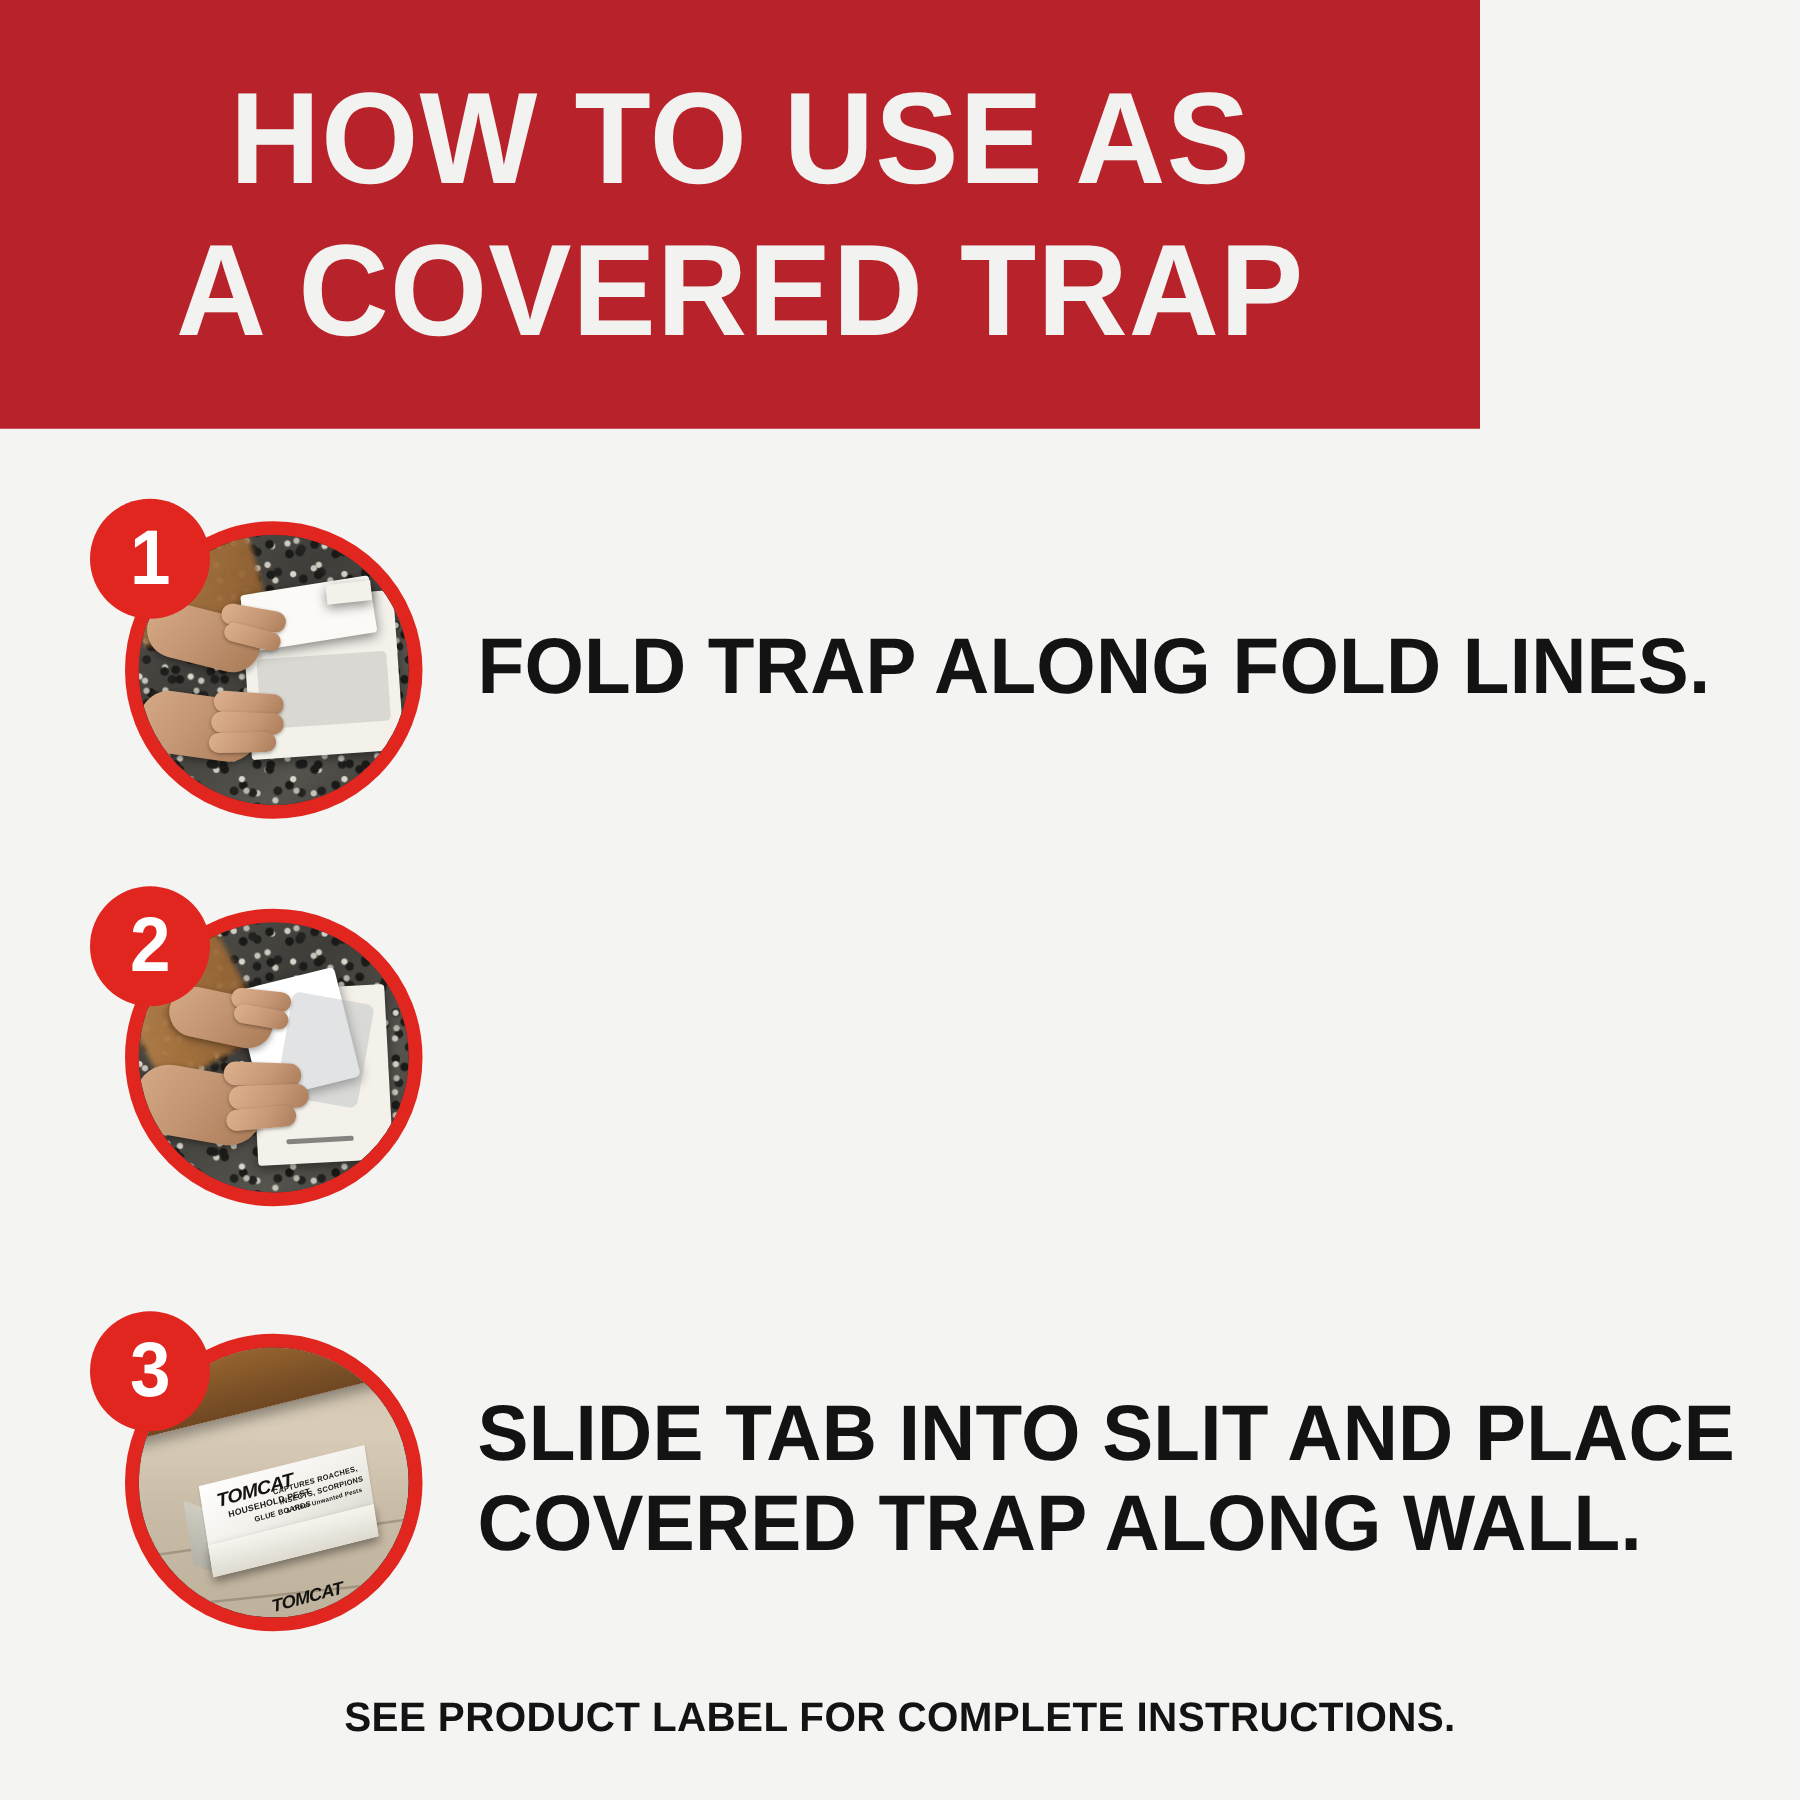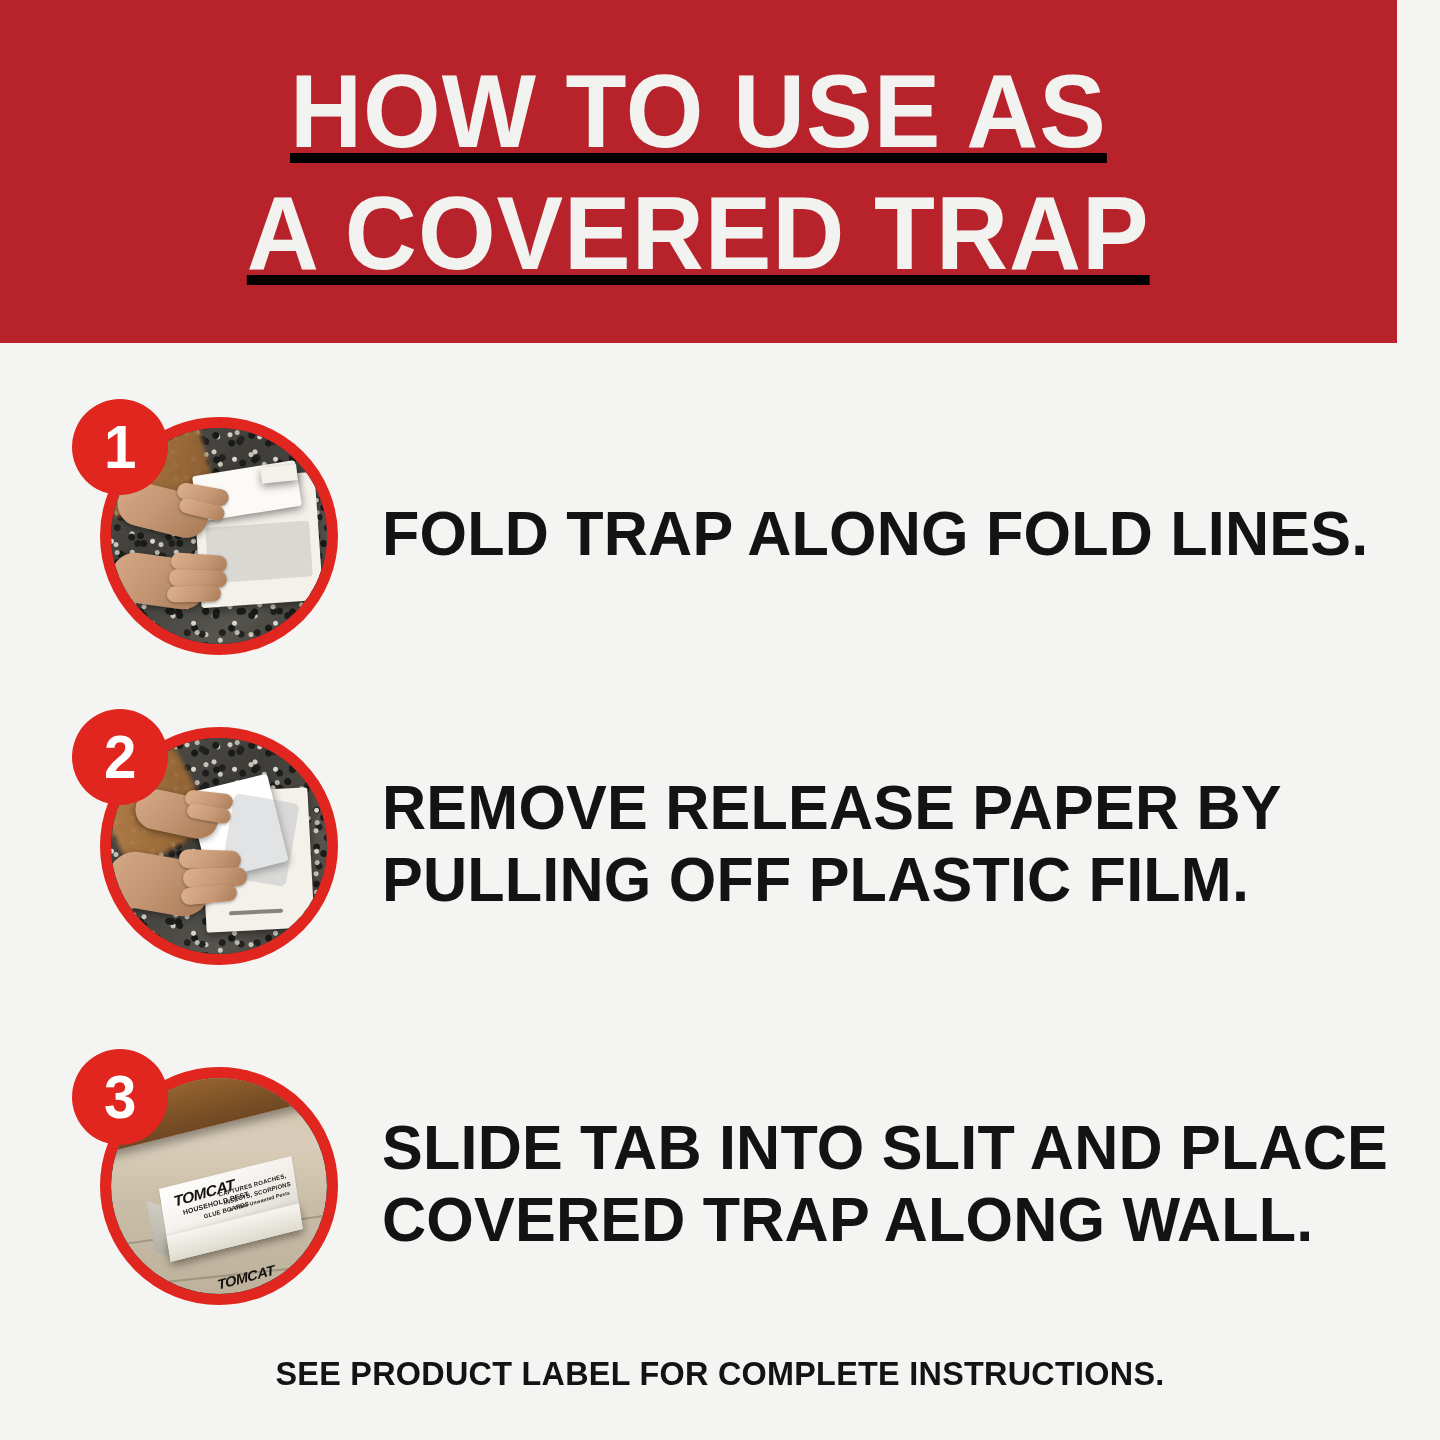--- a/index.html
+++ b/index.html
@@ -20,28 +20,27 @@
     height: 1440px;
     background: #f4f4f3;
     overflow: hidden;
   }
 
   
   .header-band {
     position: absolute;
     left: 0;
     top: 0;
-    width: 1397px;
+    width: 1184px;
     height: 343px;
     background: #b7222b;
     display: flex;
     flex-direction: column;
     align-items: center;
     justify-content: center;
-    text-decoration: underline;
   }
   .header-title-line {
     color: #f2f2f0;
     font-family: "Liberation Sans Narrow", "Liberation Sans", sans-serif;
     font-weight: bold;
     font-size: 104px;
     line-height: 104px;
     letter-spacing: 1px;
     text-align: center;
     transform: scaleX(0.96);
@@ -367,24 +366,20 @@
             <div class="hand" style="left:-4px; top:118px; width:104px; height:56px; border-radius:28px; transform:rotate(10deg);"></div>
             <div class="finger" style="left:68px; top:112px; width:62px; height:19px; border-radius:10px; transform:rotate(2deg);"></div>
             <div class="finger" style="left:72px; top:130px; width:64px; height:19px; border-radius:10px; transform:rotate(-2deg);"></div>
             <div class="finger" style="left:70px; top:148px; width:56px; height:17px; border-radius:9px; transform:rotate(-5deg);"></div>
           </div>
         </div>
         <div class="step-badge">
           <span class="step-badge-num">2</span>
         </div>
       </div>
-      <div class="step-text">
-        <div class="step-line">REMOVE RELEASE PAPER BY</div>
-        <div class="step-line">PULLING OFF PLASTIC FILM.</div>
-      </div>
     </div>
 
     <div class="step-row s3">
       <div class="step-visual">
         <div class="photo-circle">
           <div class="photo-inner">
             <div class="bg-floor"></div>
             <div class="wall-above"></div>
             <div class="baseboard"></div>
             <div class="tile-line" style="left:-10px; top:150px; width:260px; transform:rotate(-8deg);"></div>

